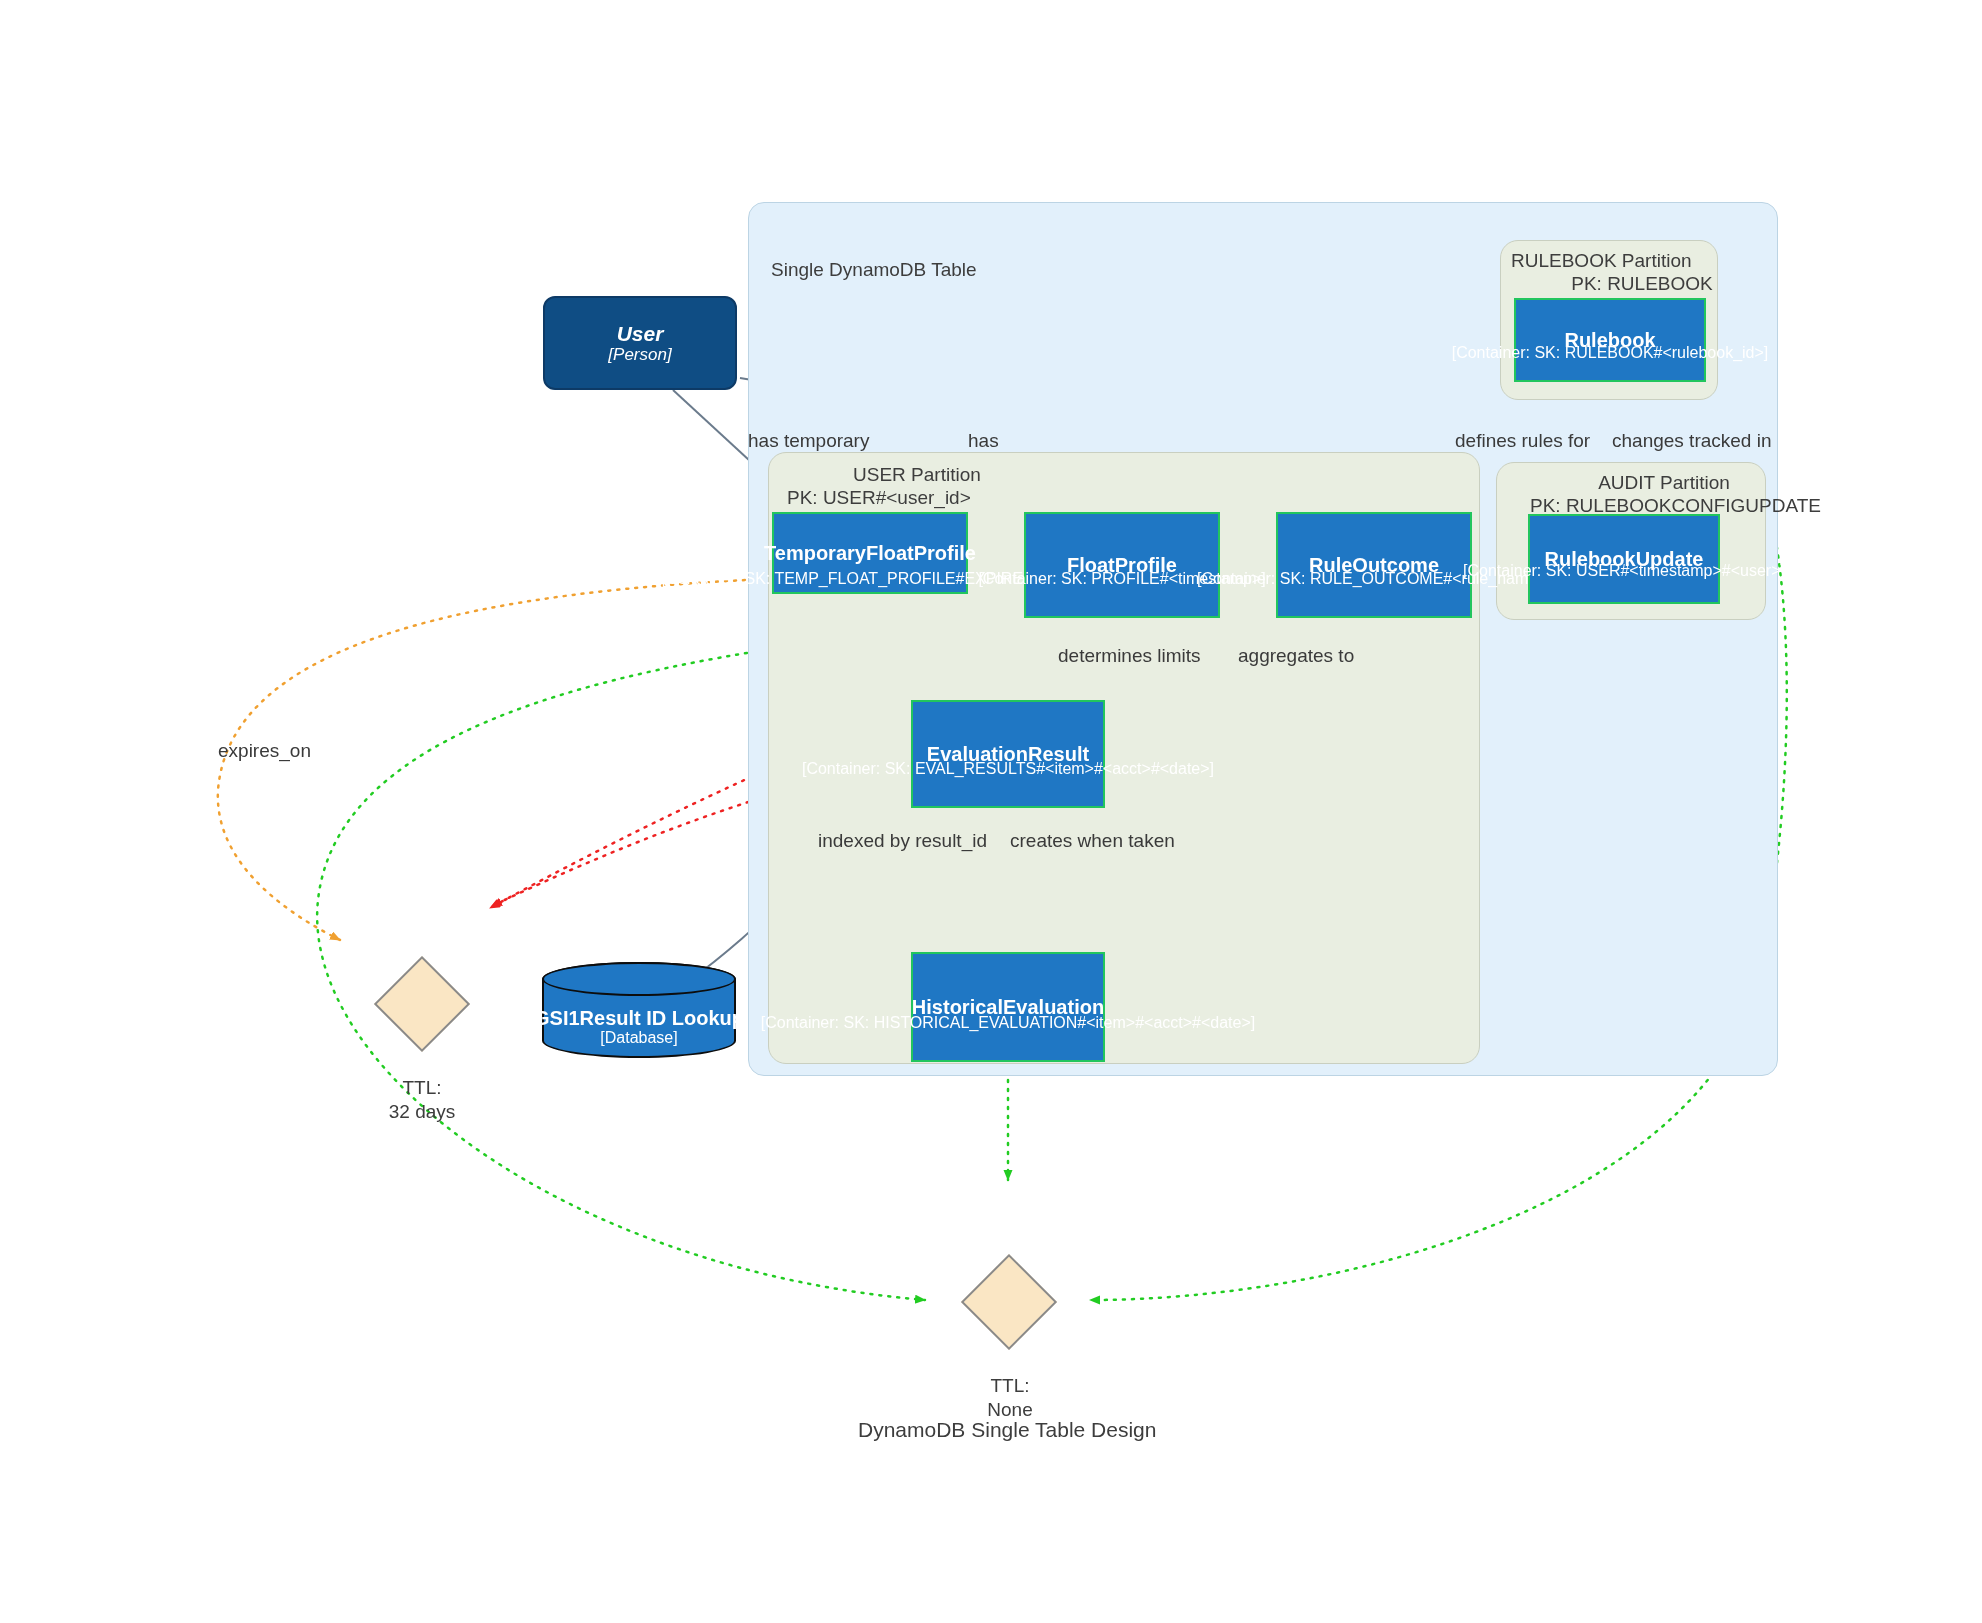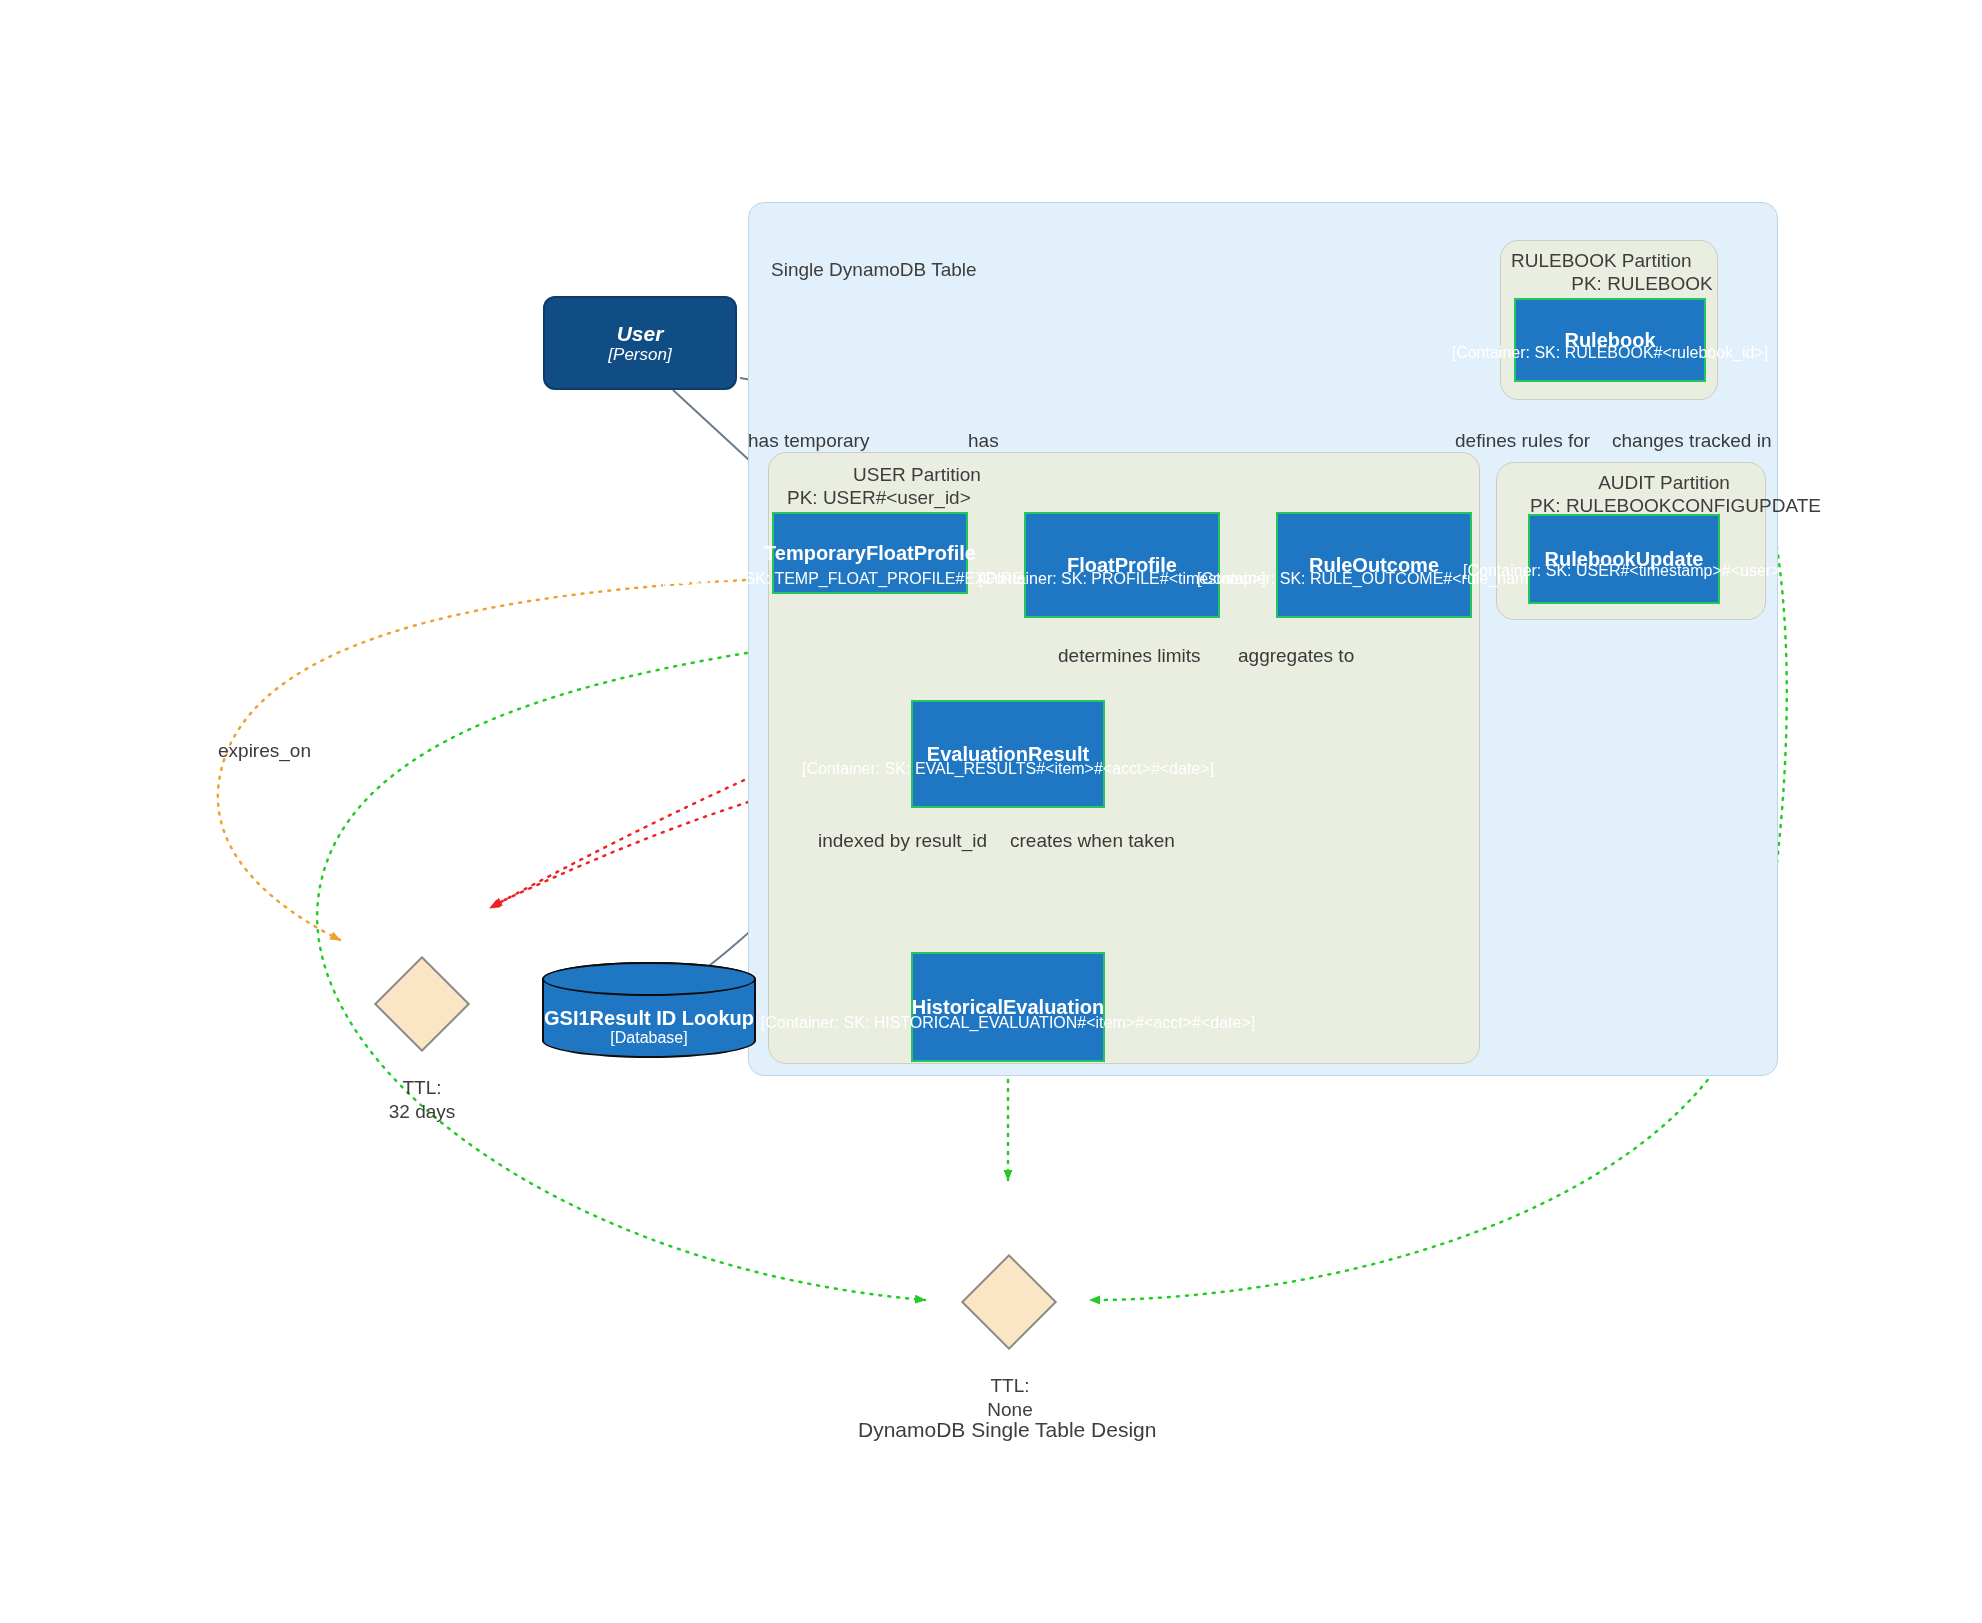--- a/index.html
+++ b/index.html
@@ -267,21 +267,21 @@
   <div class="node container-box" style="left:911px; top:700px; width:194px; height:108px;">
     <div class="n-title">EvaluationResult</div>
     <div class="n-sub" style="top:58px;">[Container: SK: EVAL_RESULTS#&lt;item&gt;#&lt;acct&gt;#&lt;date&gt;]</div>
   </div>
 
   <div class="node container-box" style="left:911px; top:952px; width:194px; height:110px;">
     <div class="n-title">HistoricalEvaluation</div>
     <div class="n-sub" style="top:60px;">[Container: SK: HISTORICAL_EVALUATION#&lt;item&gt;#&lt;acct&gt;#&lt;date&gt;]</div>
   </div>
 
-  <div class="node database" style="left:542px; top:962px; width:214px; height:96px;">
+  <div class="node database" style="left:542px; top:962px; width:194px; height:96px;">
     <div class="cyl-top"></div>
     <div class="n-title" style="margin-top:34px;">GSI1Result ID Lookup</div>
     <div class="n-sub">[Database]</div>
   </div>
 
   <div class="diamond" style="left:388px; top:970px; width:68px; height:68px;"></div>
   <div class="ttl-caption" style="left:340px; top:1076px; width:164px;"><span>TTL:</span><br><span>32 days</span></div>
 
   <div class="diamond" style="left:975px; top:1268px; width:68px; height:68px;"></div>
   <div class="ttl-caption" style="left:928px; top:1374px; width:164px;"><span>TTL:</span><br><span>None</span></div>

